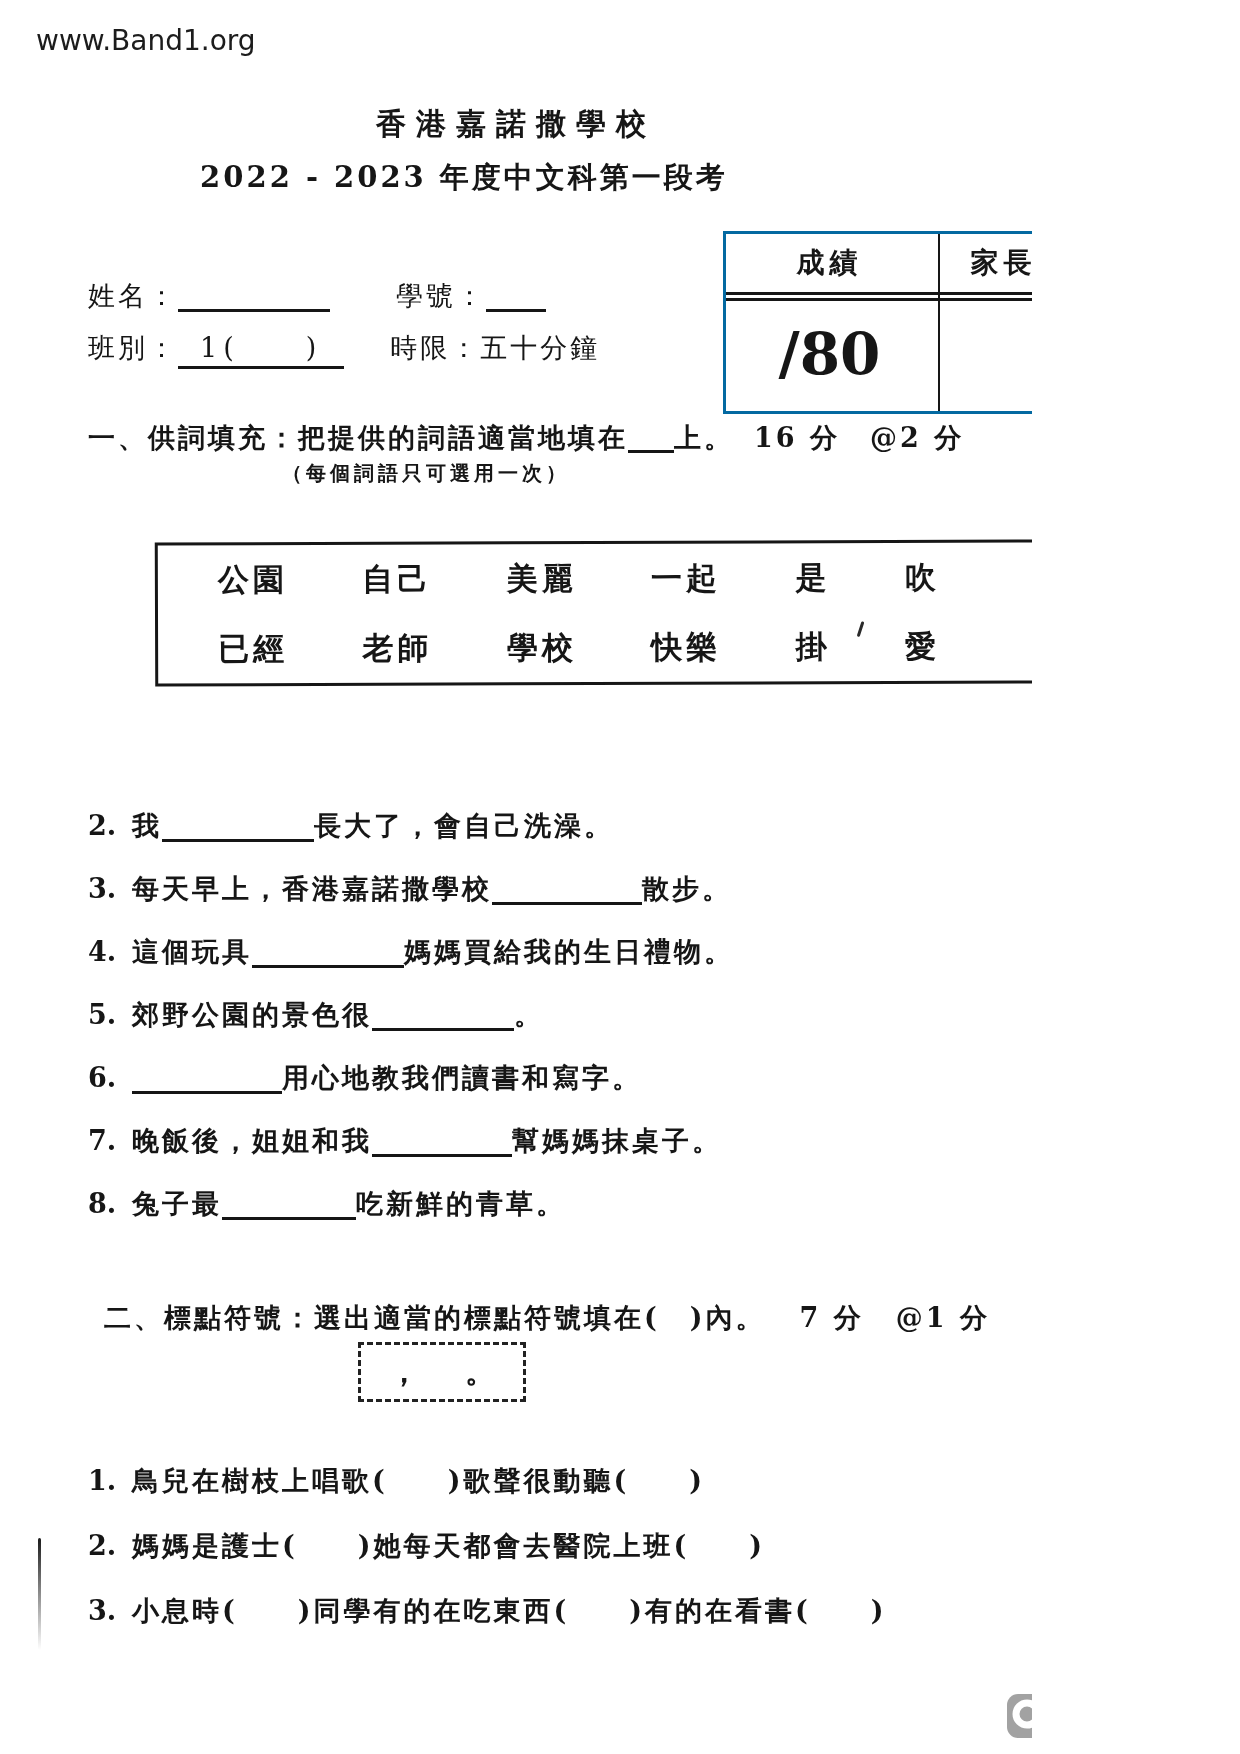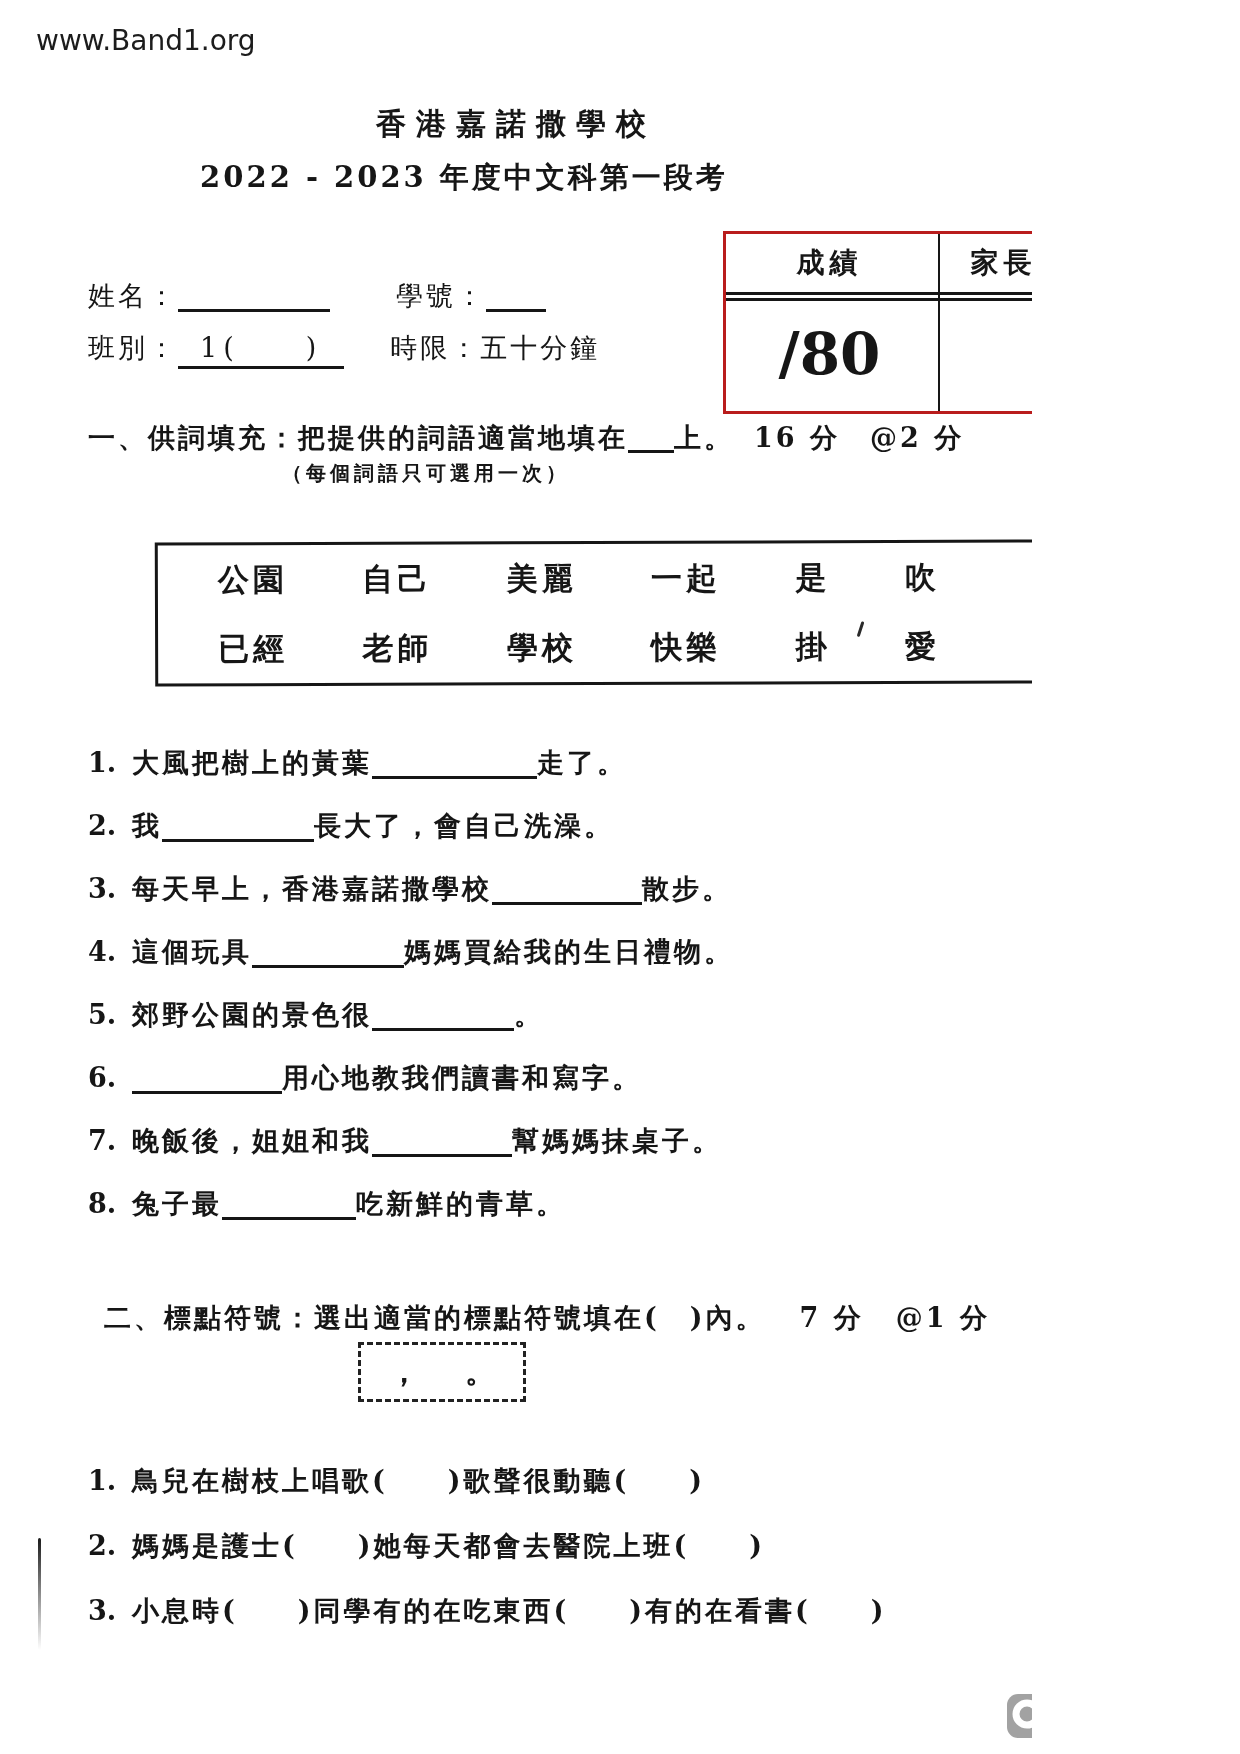--- a/index.html
+++ b/index.html
@@ -21,21 +21,21 @@
     position:absolute;left:0;top:104px;width:100%;
     text-align:center;font-size:30px;font-weight:bold;letter-spacing:10px;
   }
   .exam-title{
     position:absolute;left:-52px;top:158px;width:100%;
     text-align:center;font-size:29px;font-weight:bold;letter-spacing:3px;
   }
   
   .score-table{
     position:absolute;left:723px;top:231px;width:420px;height:183px;
-    border:3px solid #b91c1c;box-sizing:border-box;
+    border:3px solid #0369a1;box-sizing:border-box;
   }
   .st-vline{position:absolute;left:212px;top:0;bottom:0;width:2px;background:#161616;}
   .st-head{display:flex;height:58px;border-bottom:3px solid #161616;}
   .st-dbl{height:3px;background:#161616;margin-top:3px;}
   .st-cell{flex:1;display:flex;align-items:center;justify-content:center;
     font-size:28px;font-weight:bold;letter-spacing:5px;}
   .st-body{display:flex;height:106px;}
   .st-score{font-size:58px;font-weight:bold;letter-spacing:0;}
   
   .info-row{position:absolute;left:88px;font-size:27px;font-weight:normal;letter-spacing:3px;white-space:nowrap;}
@@ -130,23 +130,20 @@
       <span>已經</span>
       <span>老師</span>
       <span>學校</span>
       <span>快樂</span>
       <span>掛</span>
       <span>愛</span>
     </div>
     <div class="stray-mark"></div>
   </div>
 
-  <div class="q" style="top:745px;">
-    <span class="qnum">1.</span><span>大風把樹上的黃葉</span><span class="blank" style="width:165px;"></span><span>走了。</span>
-  </div>
   <div class="q" style="top:808px;">
     <span class="qnum">2.</span><span>我</span><span class="blank" style="width:152px;"></span><span>長大了，會自己洗澡。</span>
   </div>
   <div class="q" style="top:871px;">
     <span class="qnum">3.</span><span>每天早上，香港嘉諾撒學校</span><span class="blank" style="width:150px;"></span><span>散步。</span>
   </div>
   <div class="q" style="top:934px;">
     <span class="qnum">4.</span><span>這個玩具</span><span class="blank" style="width:152px;"></span><span>媽媽買給我的生日禮物。</span>
   </div>
   <div class="q" style="top:997px;">

